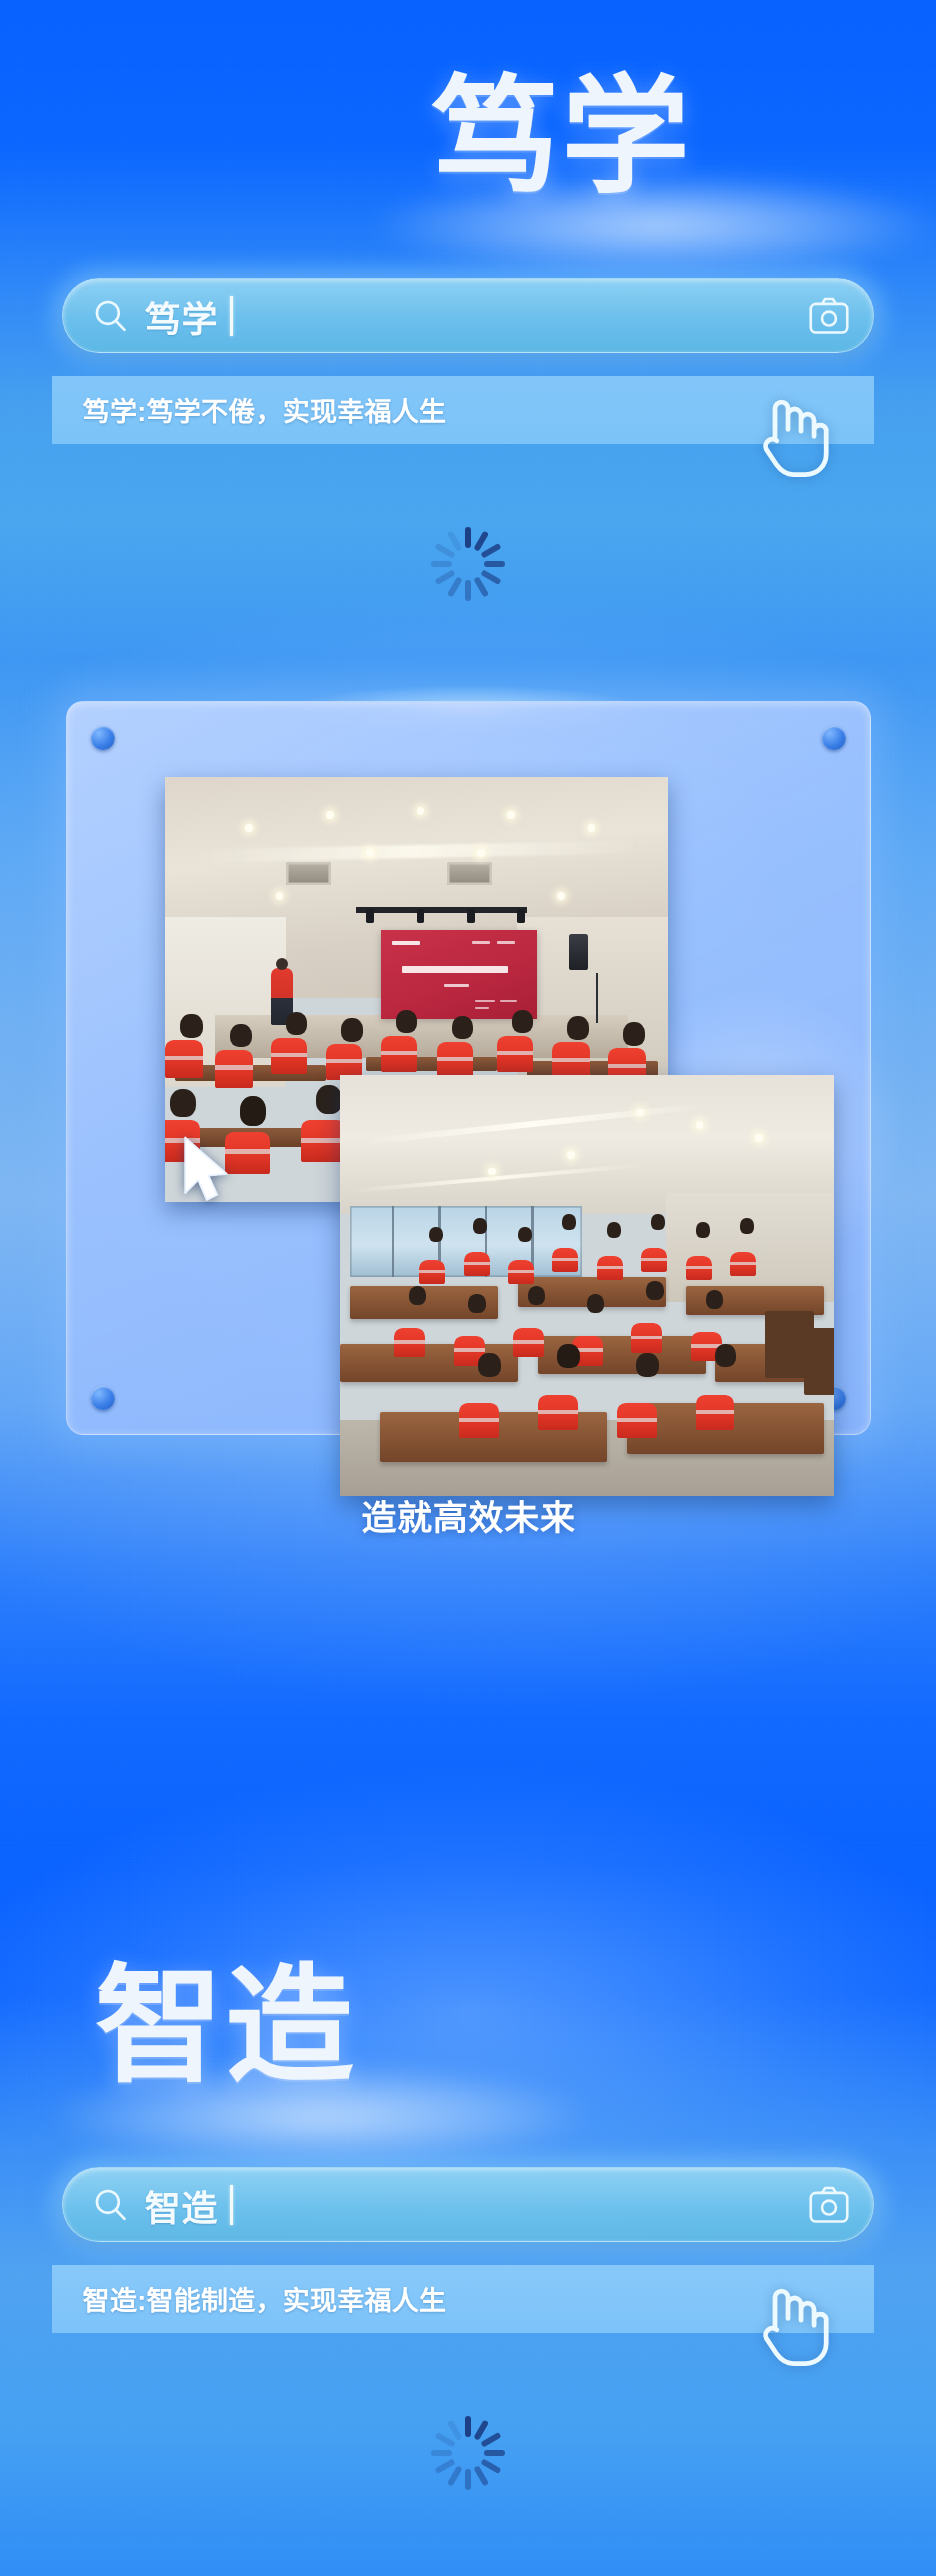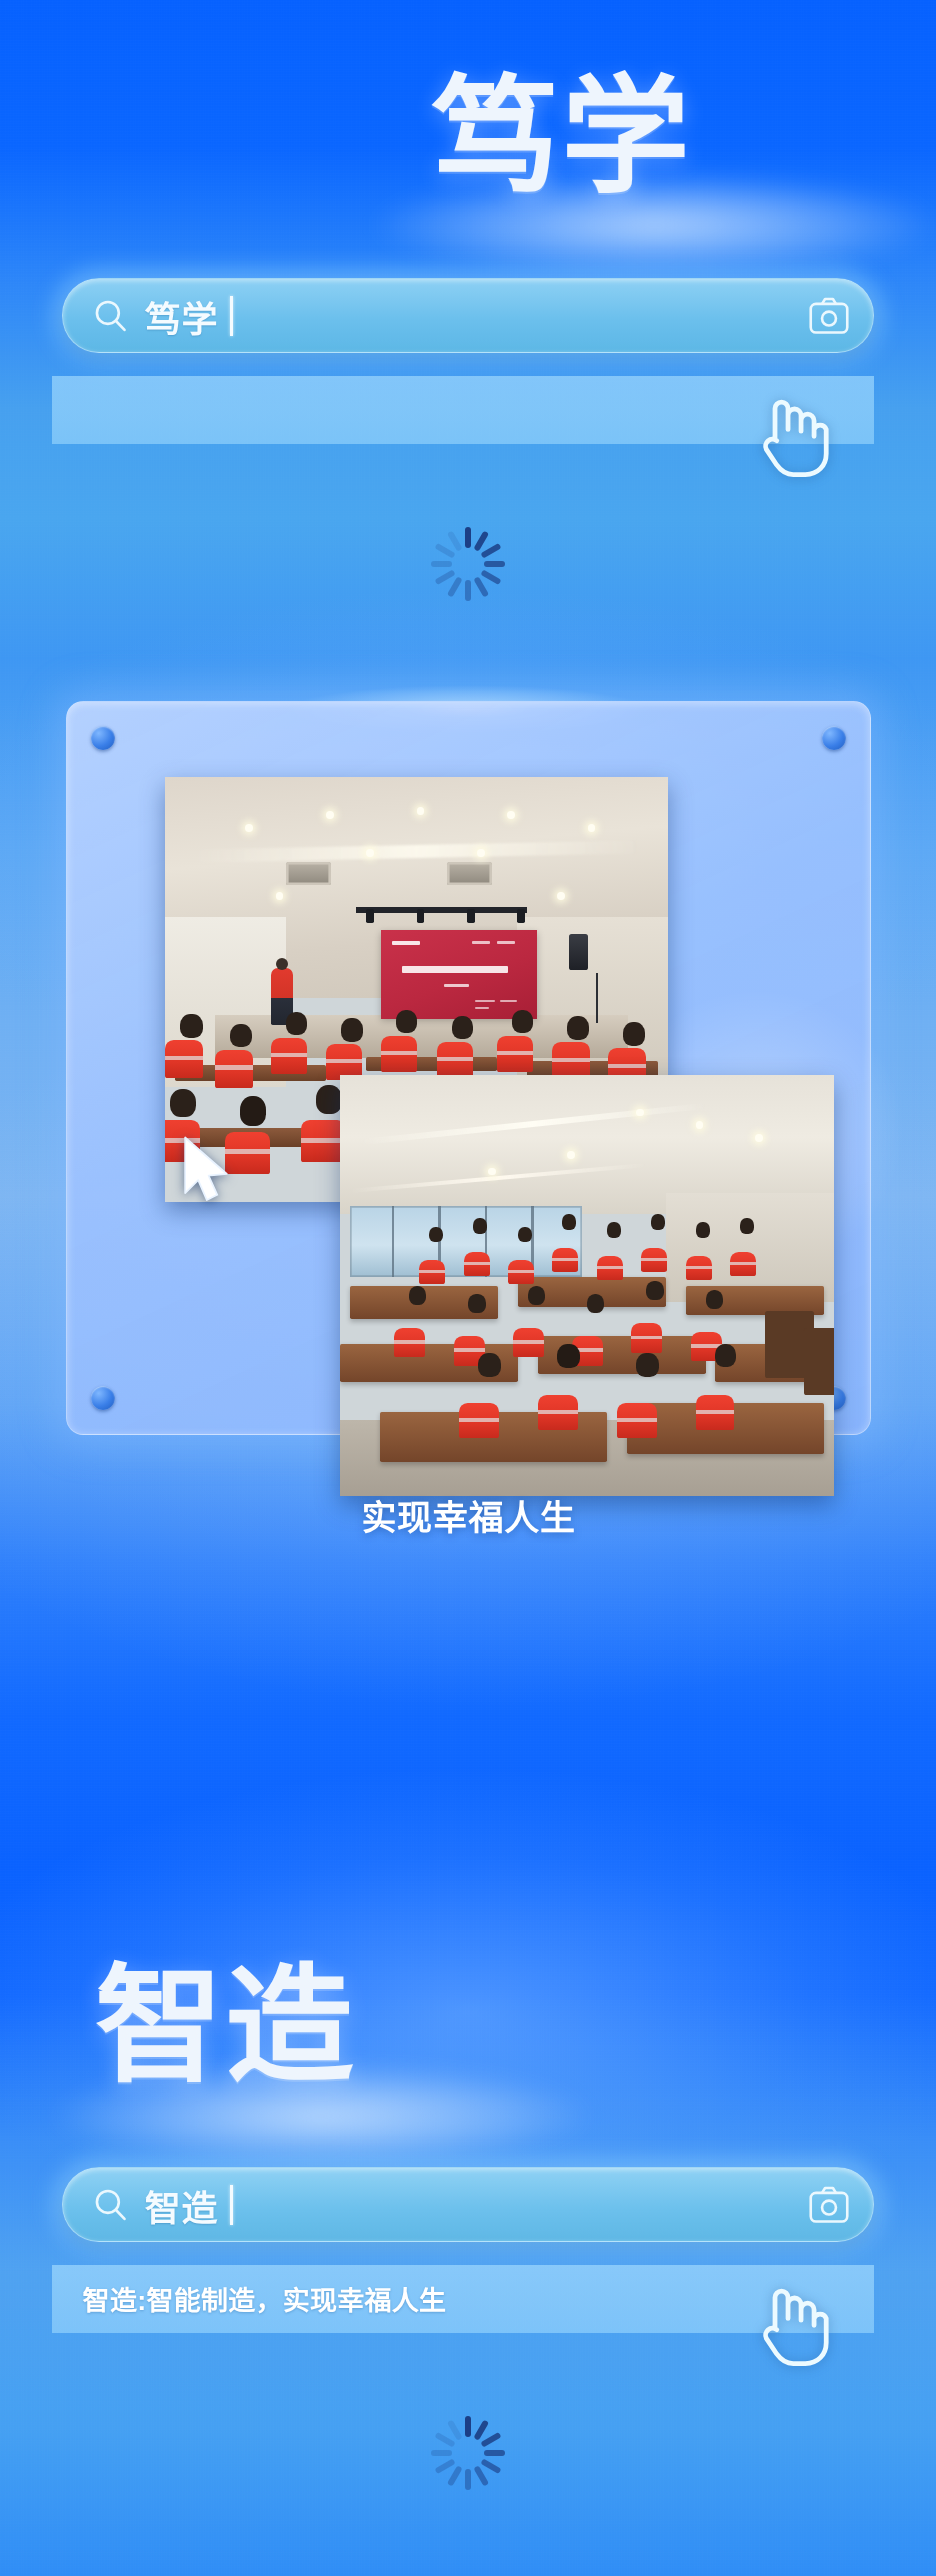--- a/index.html
+++ b/index.html
@@ -273,20 +273,21 @@
       <span class="search-text">笃学</span>
       <span class="caret"></span>
       <svg class="cam-icon" viewBox="0 0 48 46">
         <rect x="3" y="9" width="42" height="33" rx="6" fill="none" stroke="#f2fbff" stroke-width="3"></rect>
         <path d="M16 9 L19.5 3.5 H28.5 L32 9" fill="none" stroke="#f2fbff" stroke-width="3" stroke-linejoin="round"></path>
         <circle cx="24" cy="26" r="8" fill="none" stroke="#f2fbff" stroke-width="3"></circle>
       </svg>
     </div>
 
     <div class="suggest-row">
+      <span class="suggest-text">笃学:笃学不倦，实现幸福人生</span>
       <svg class="hand-cursor" viewBox="0 0 86 106">
         <path d="M24 60 V26 a7.5 7.5 0 0 1 15 0 V50 V34 a7.5 7.5 0 0 1 15 0 V52 V40 a7.5 7.5 0 0 1 15 0 V58 V50 a7.5 7.5 0 0 1 14 0 v28 c0 14-10 24-24 24 H45 c-9 0-14-4-19-11 L14 73 a8 8 0 0 1 12-10" fill="none" stroke="#ecfaff" stroke-width="5.5" stroke-linejoin="round" stroke-linecap="round"></path>
       </svg>
     </div>
   </div>
 
   <div class="spinner" id="spinner-1">
     <i style="transform:rotate(0deg);opacity:1"></i>
     <i style="transform:rotate(30deg);opacity:.92"></i>
     <i style="transform:rotate(60deg);opacity:.84"></i>
@@ -459,21 +460,21 @@
         <span class="torso stripe" style="left:72%;top:76%;width:38px;height:35px"></span>
       </div>
     </div>
   </div>
 
   <svg class="mouse-cursor" viewBox="0 0 64 84">
     <path d="M8 4 L8 68 L23 53 L33 76 L45 70 L35 48 L56 46 Z" fill="#ffffff" stroke="#e9f3ff" stroke-width="2" stroke-linejoin="round"></path>
   </svg>
 
   <div class="caption">
-    <div>实现幸福人生</div>
+    <div>造就高效未来</div>
   </div>
 
   <div class="title-glow" id="glow-2"></div>
   <div class="big-title" id="title-2">智造</div>
 
   <div class="search-wrap" id="search-wrap-2">
 
     <div class="search-bar">
       <svg class="mag-icon" viewBox="0 0 40 40">
         <circle cx="17" cy="17" r="12.5" fill="none" stroke="#f2fbff" stroke-width="3"></circle>

